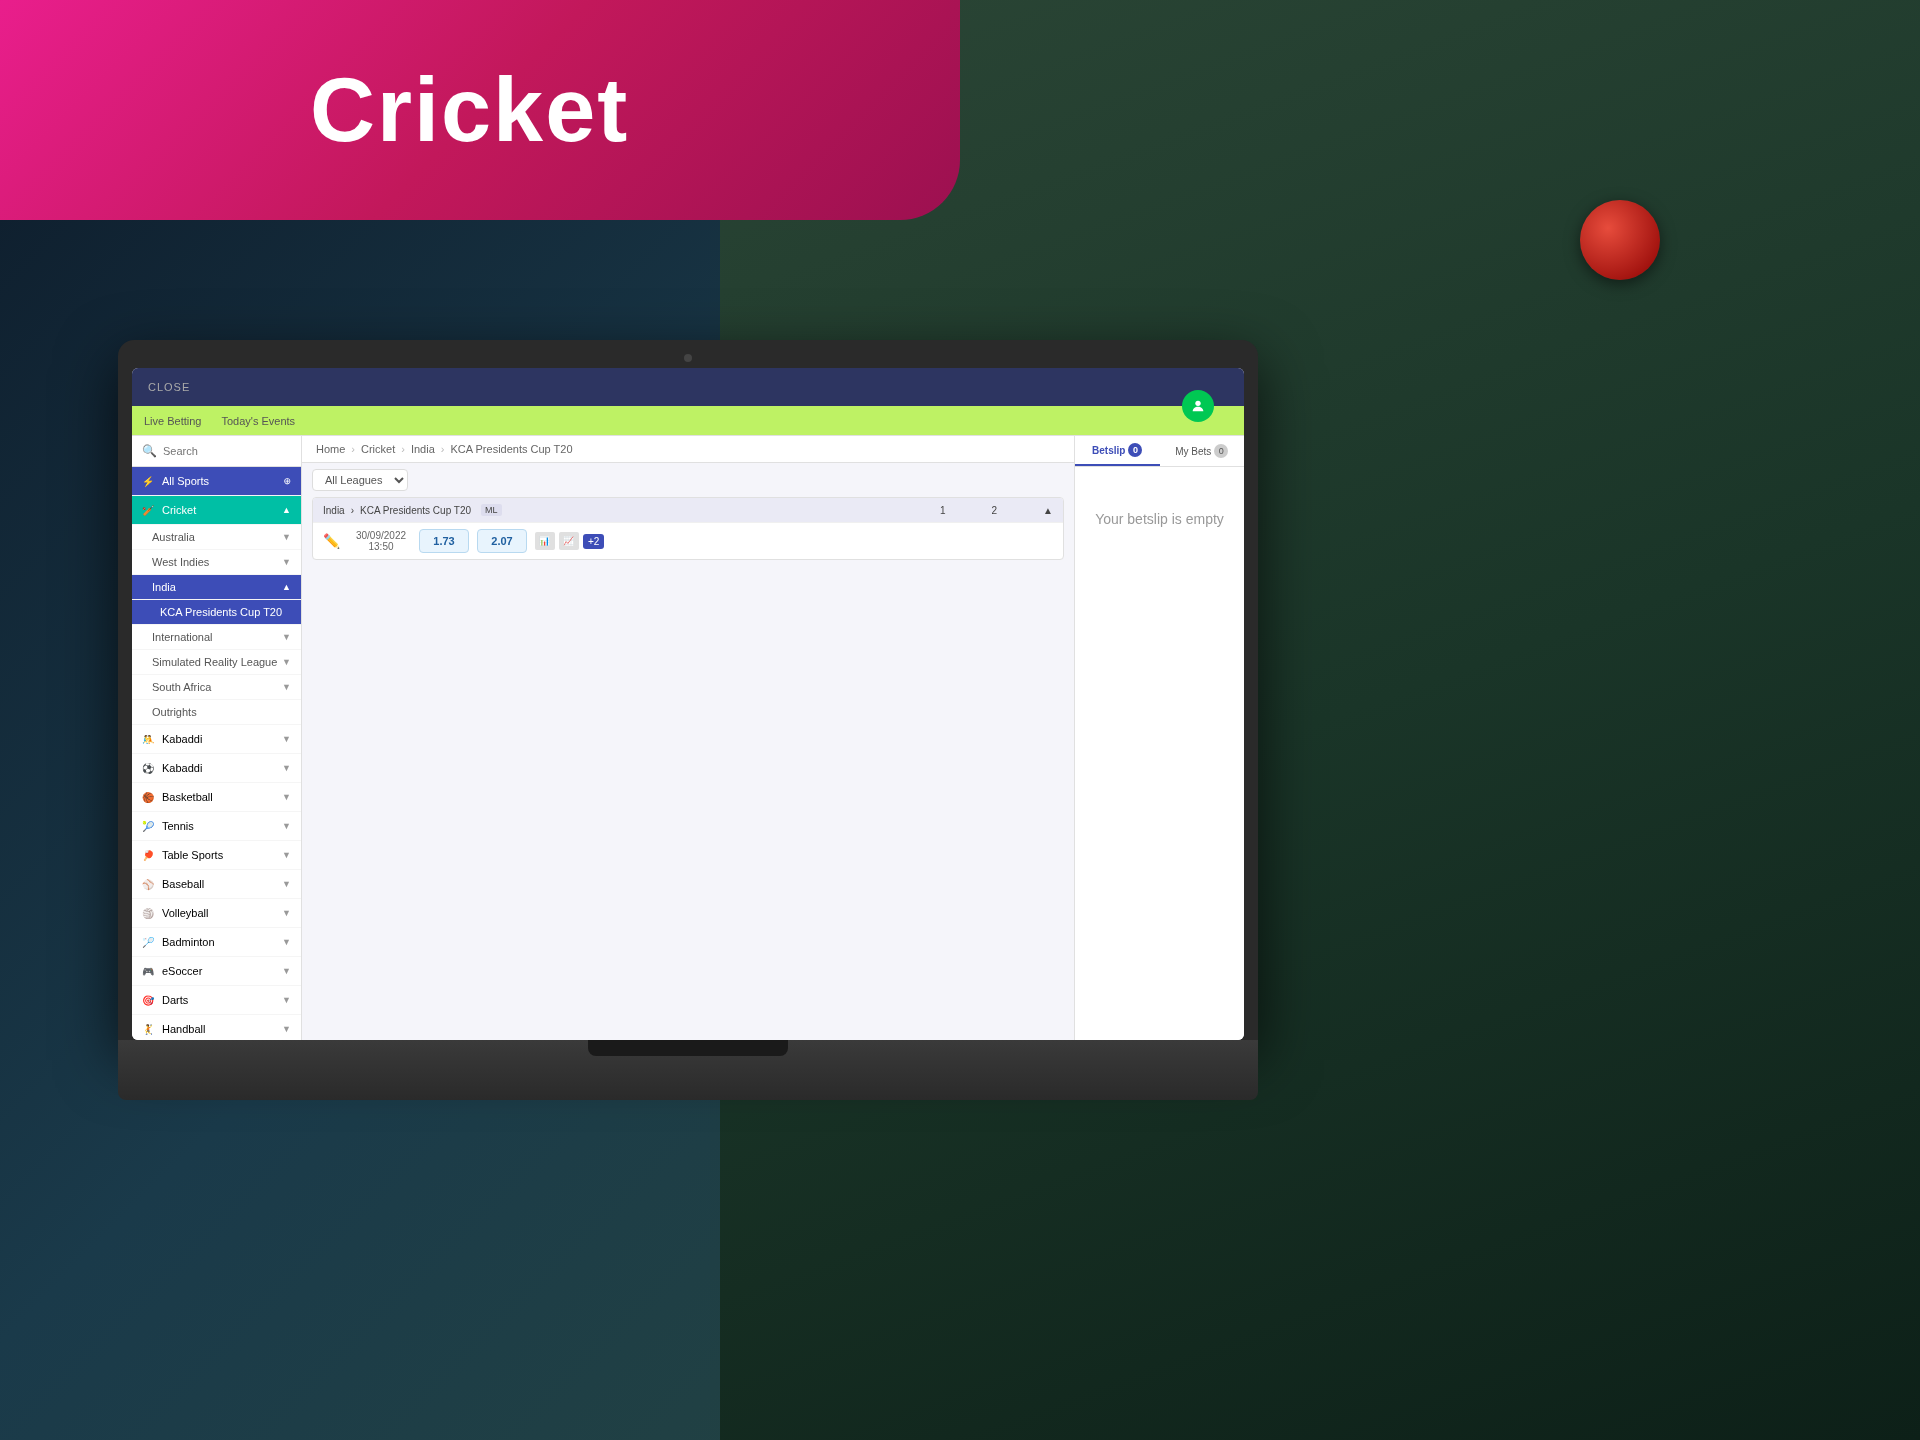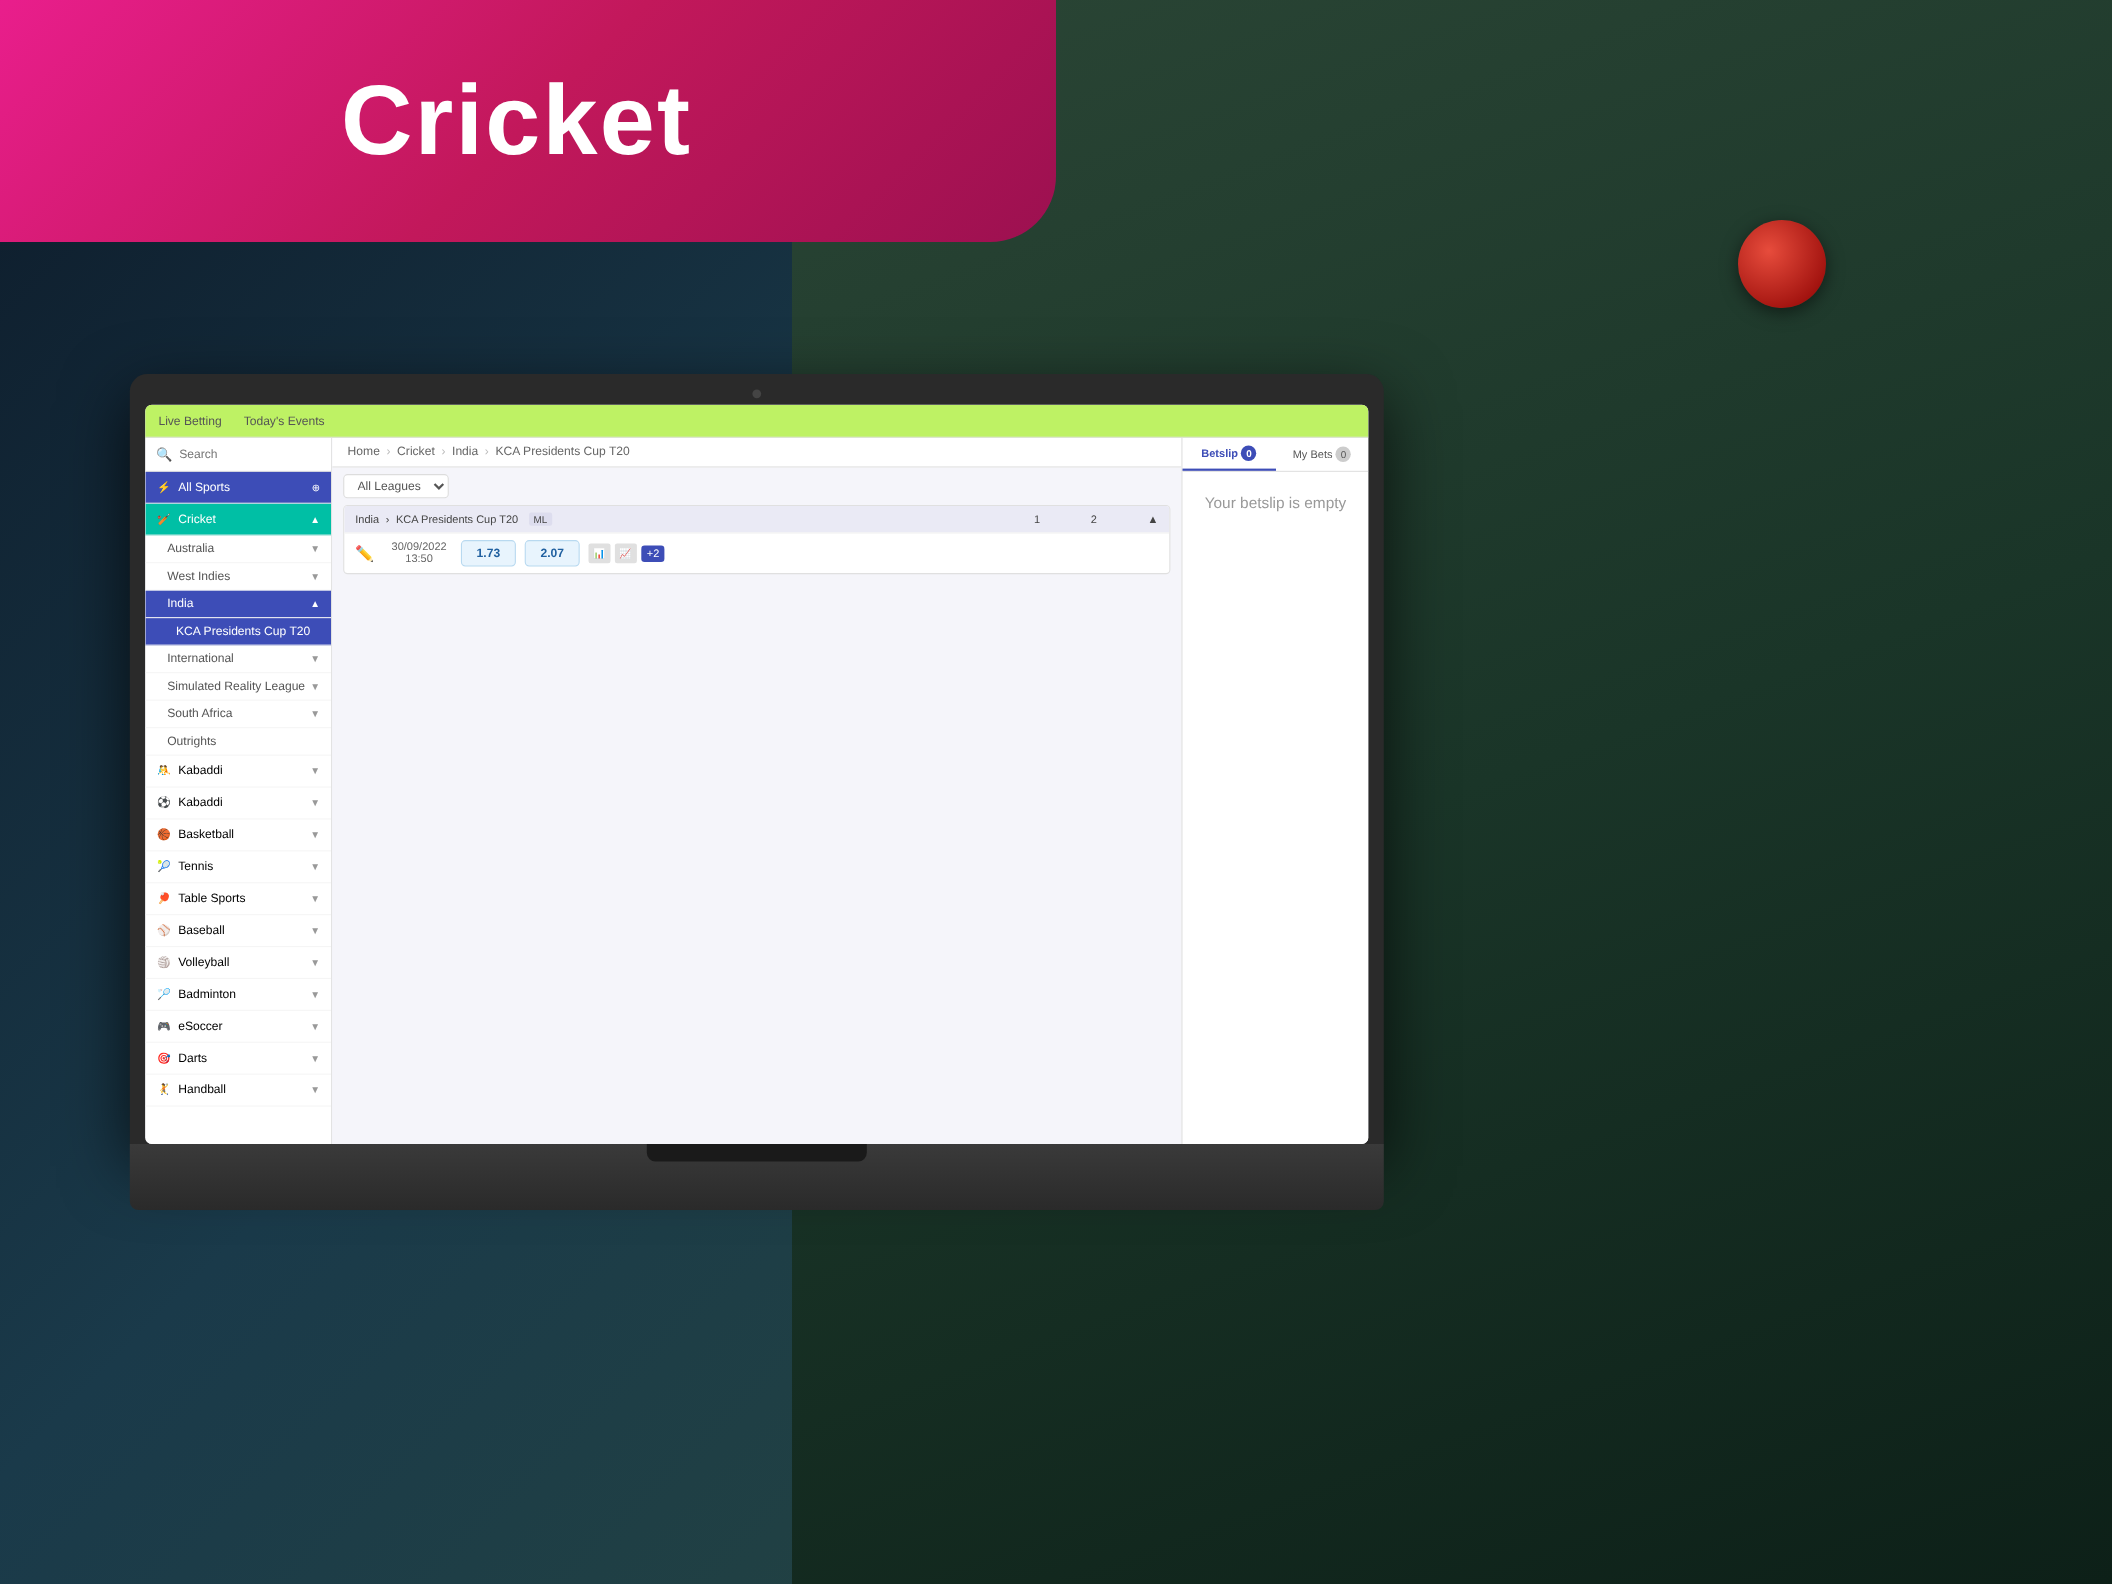--- a/index.html
+++ b/index.html
@@ -373,20 +373,21 @@
     }
 
     
     .betslip-panel {
       width: 170px;
       background: #fff;
       border-left: 1px solid #e0e0e0;
       flex-shrink: 0;
       display: flex;
       flex-direction: column;
+      gap: 24px;
     }
 
     .betslip-tabs {
       display: flex;
       border-bottom: 1px solid #e0e0e0;
     }
 
     .betslip-tab {
       flex: 1;
       padding: 7px 4px;
@@ -475,20 +476,31 @@
 
 <div class="hero-banner">
   <h1 class="hero-title">Cricket</h1>
 </div>
 
 <div class="laptop-wrapper">
   <div class="laptop-screen-outer">
     <div class="camera-notch"></div>
     <div class="laptop-screen-inner">
 
+      <div class="app-top-bar" style="position:relative;">
+        <span class="close-btn">CLOSE</span>
+        <div class="top-right-area" style="flex:1;">
+          <div class="user-btn">
+            <svg width="16" height="16" viewBox="0 0 24 24" fill="white">
+              <circle cx="12" cy="8" r="4"></circle>
+              <path d="M4 20c0-4 3.6-7 8-7s8 3 8 7"></path>
+            </svg>
+          </div>
+        </div>
+      </div>
 
       <div class="nav-bar">
         <span class="nav-link">Live Betting</span>
         <span class="nav-link">Today's Events</span>
       </div>
 
       <div class="app-content">
 
         <div class="sidebar">
 

